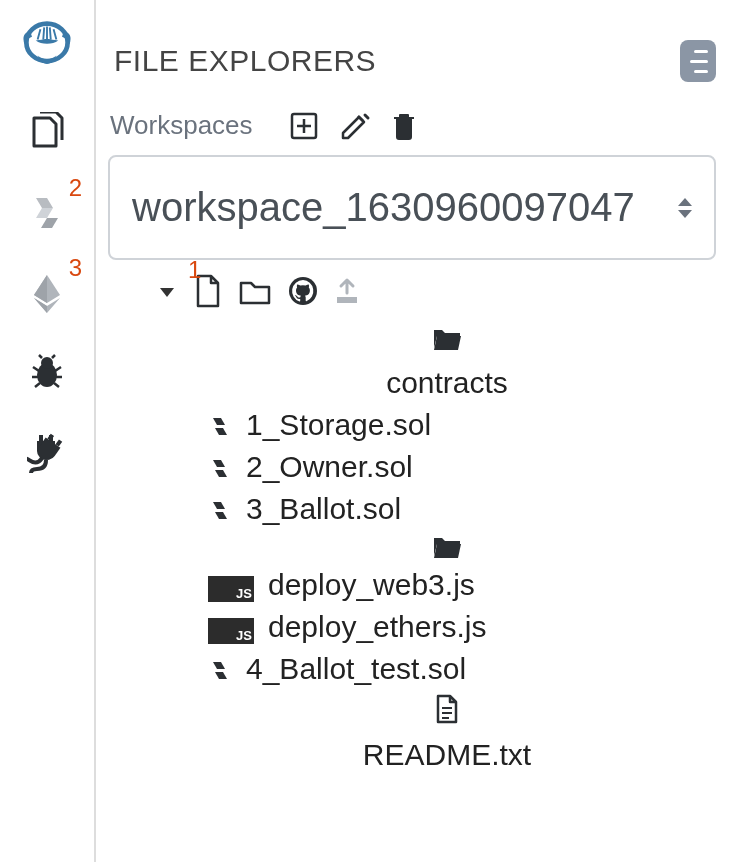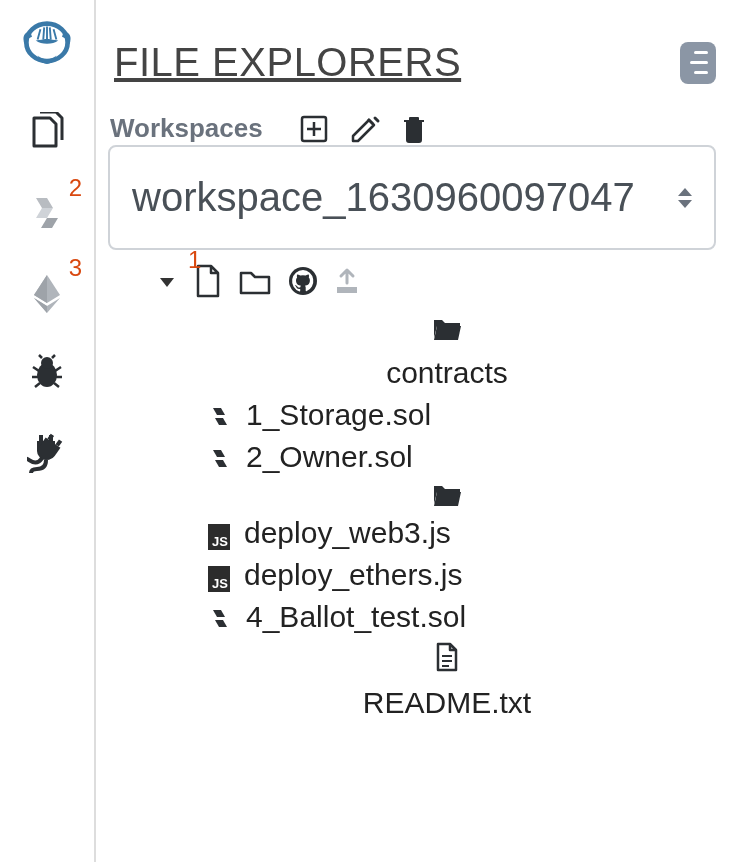--- a/index.html
+++ b/index.html
@@ -4,45 +4,45 @@
 <style>
 * { box-sizing: border-box; margin: 0; padding: 0; }
 body { font-family: -apple-system, BlinkMacSystemFont, "Segoe UI", Helvetica, Arial, sans-serif; background: #fff; color: #333; width: 736px; height: 862px; overflow: hidden; }
 .app { display: flex; height: 100%; }
 .sidebar { width: 96px; border-right: 2px solid #ddd; display: flex; flex-direction: column; align-items: center; padding-top: 18px; gap: 30px; }
 .logo { width: 60px; height: 60px; display: flex; align-items: center; justify-content: center; }
 .side-item { width: 50px; height: 50px; display: flex; align-items: center; justify-content: center; position: relative; cursor: pointer; }
 .badge { position: absolute; top: -14px; right: -10px; color: #d9480f; font-size: 24px; font-weight: 400; }
 .panel { flex: 1; padding: 40px 20px 0 12px; }
 .panel-head { display: flex; align-items: center; justify-content: space-between; margin-bottom: 28px; padding-left: 6px; }
-.panel-title { font-size: 40px; font-weight: 500; letter-spacing: 0.5px; color: #444; text-decoration: underline; }
+.panel-title { font-size: 30px; font-weight: 500; letter-spacing: 0.5px; color: #444; }
 .toggle-btn { width: 36px; height: 42px; border-radius: 8px; background: #8b96a5; display: flex; flex-direction: column; align-items: flex-end; justify-content: center; gap: 7px; padding: 0 8px; cursor: pointer; }
 .toggle-btn span { display: block; height: 3px; background: #fff; border-radius: 2px; }
 .toggle-btn span:nth-child(1){width:14px;} .toggle-btn span:nth-child(2){width:18px;} .toggle-btn span:nth-child(3){width:14px;}
-.ws-row { display: flex; align-items: center; gap: 36px; padding-left: 2px; margin-bottom: 1px; font-weight: bold; }
+.ws-row { display: flex; align-items: center; gap: 36px; padding-left: 2px; margin-bottom: 14px; }
 .ws-label { font-size: 26px; color: #6a727d; }
 .ws-actions { display: flex; gap: 20px; }
 .ws-actions svg { cursor: pointer; }
 .ws-select { border: 2px solid #cfd3d8; border-radius: 8px; padding: 28px 22px; display: flex; align-items: center; justify-content: space-between; margin-bottom: 14px; cursor: pointer; }
 .ws-name { font-size: 40px; color: #495057; }
 .sort-arrows { display:flex; flex-direction:column; gap:4px; }
 .sort-arrows span { width:0; height:0; border-left:7px solid transparent; border-right:7px solid transparent; }
 .sort-arrows .up { border-bottom:8px solid #6a727d; }
 .sort-arrows .down { border-top:8px solid #6a727d; }
 .toolbar { display: flex; align-items: center; gap: 18px; padding-left: 52px; position: relative; margin-bottom: 14px; }
 .toolbar .caret { position:absolute; left:52px; top:14px; width:0;height:0;border-left:7px solid transparent;border-right:7px solid transparent;border-top:9px solid #333; }
 .toolbar-badge { position:absolute; left:80px; top:-18px; color:#d9480f; font-size:24px; }
 .toolbar-icons { display:flex; gap:16px; margin-left:34px; align-items:center; }
 .toolbar-icons svg { cursor:pointer; }
 .tree { font-size: 30px; color: #222; }
 .tree-item { display:flex; align-items:center; gap:14px; padding:4px 0; cursor:pointer; }
 .tree-item.depth1 { padding-left: 70px; flex-direction: column; }
 .tree-item.depth2 { padding-left: 100px; align-items: flex-end; }
 .tree-label { }
-.js-badge { width:22px; height:26px; background:#2c2c2c; color:#fff; font-size:13px; font-weight:700; display:flex; align-items:flex-end; justify-content:flex-end; padding:0 2px 1px 0; }
+.js-badge { width:46px; height:26px; background:#2c2c2c; color:#fff; font-size:13px; font-weight:700; display:flex; align-items:flex-end; justify-content:flex-end; padding:0 2px 1px 0; }
 </style>
 </head>
 <body>
 
 <div class="app">
   <div class="sidebar">
     <div class="logo">
       <svg width="64" height="68" viewBox="0 0 64 68">
         <ellipse cx="32" cy="28" rx="22" ry="20" fill="#fff" stroke="#3a79a8" stroke-width="5"></ellipse>
         <path d="M14 16 Q4 18 8 30 Q10 24 16 22 Z" fill="#3a79a8"></path>
@@ -169,20 +169,27 @@
           </svg>
           <span class="tree-label">1_Storage.sol</span>
         </div>
         <div class="tree-item depth2">
           <svg width="24" height="26" viewBox="0 0 24 26">
             <path d="M5 2 L13 2 L17 9 L9 9 Z" fill="#2b2f33"></path>
             <path d="M7 12 L15 12 L19 19 L11 19 Z" fill="#2b2f33" transform="rotate(180 13 15.5)"></path>
           </svg>
           <span class="tree-label">2_Owner.sol</span>
         </div>
+        <div class="tree-item depth2">
+          <svg width="24" height="26" viewBox="0 0 24 26">
+            <path d="M5 2 L13 2 L17 9 L9 9 Z" fill="#2b2f33"></path>
+            <path d="M7 12 L15 12 L19 19 L11 19 Z" fill="#2b2f33" transform="rotate(180 13 15.5)"></path>
+          </svg>
+          <span class="tree-label">3_Ballot.sol</span>
+        </div>
         <div class="tree-item depth1">
           <svg width="30" height="26" viewBox="0 0 30 26">
             <path d="M2 4 h8 l3 3 h15 v3 H5 L2 22 Z" fill="#2b2f33"></path>
             <path d="M5 10 h24 l-3 14 H2 Z" fill="#2b2f33"></path>
           </svg>
         </div>
         <div class="tree-item depth2">
           <span class="js-badge">JS</span>
           <span class="tree-label">deploy_web3.js</span>
         </div>

